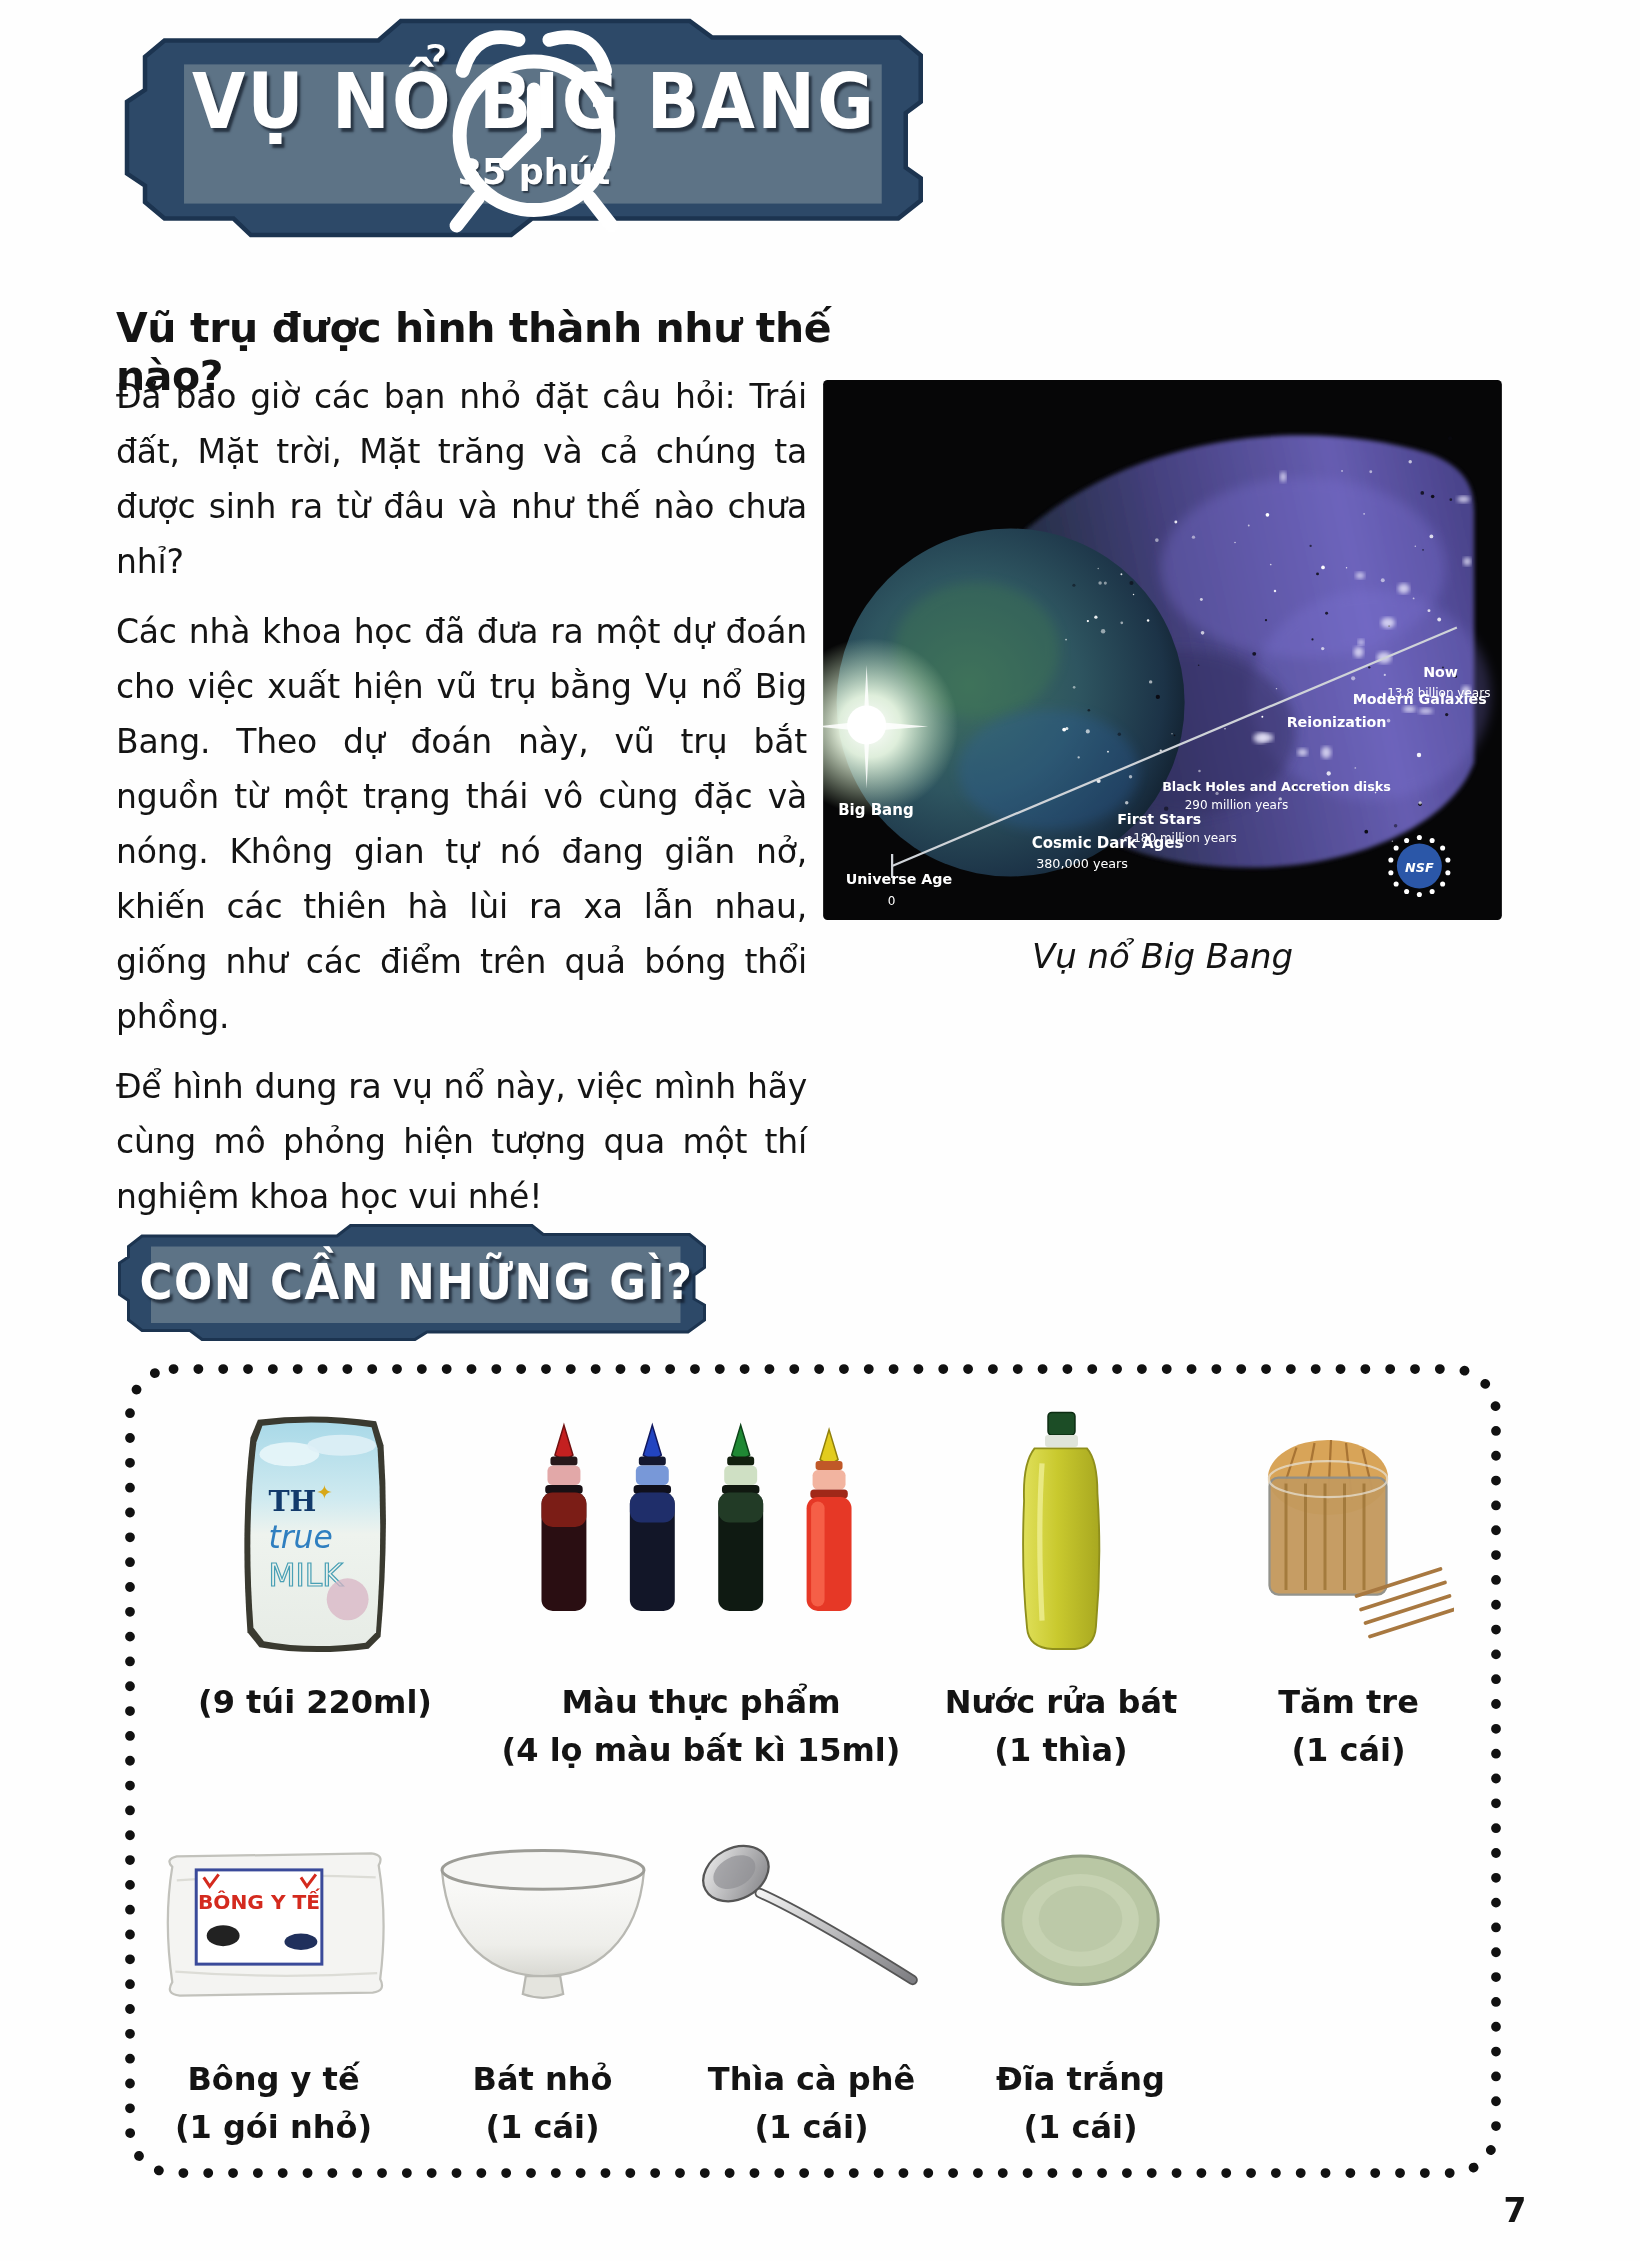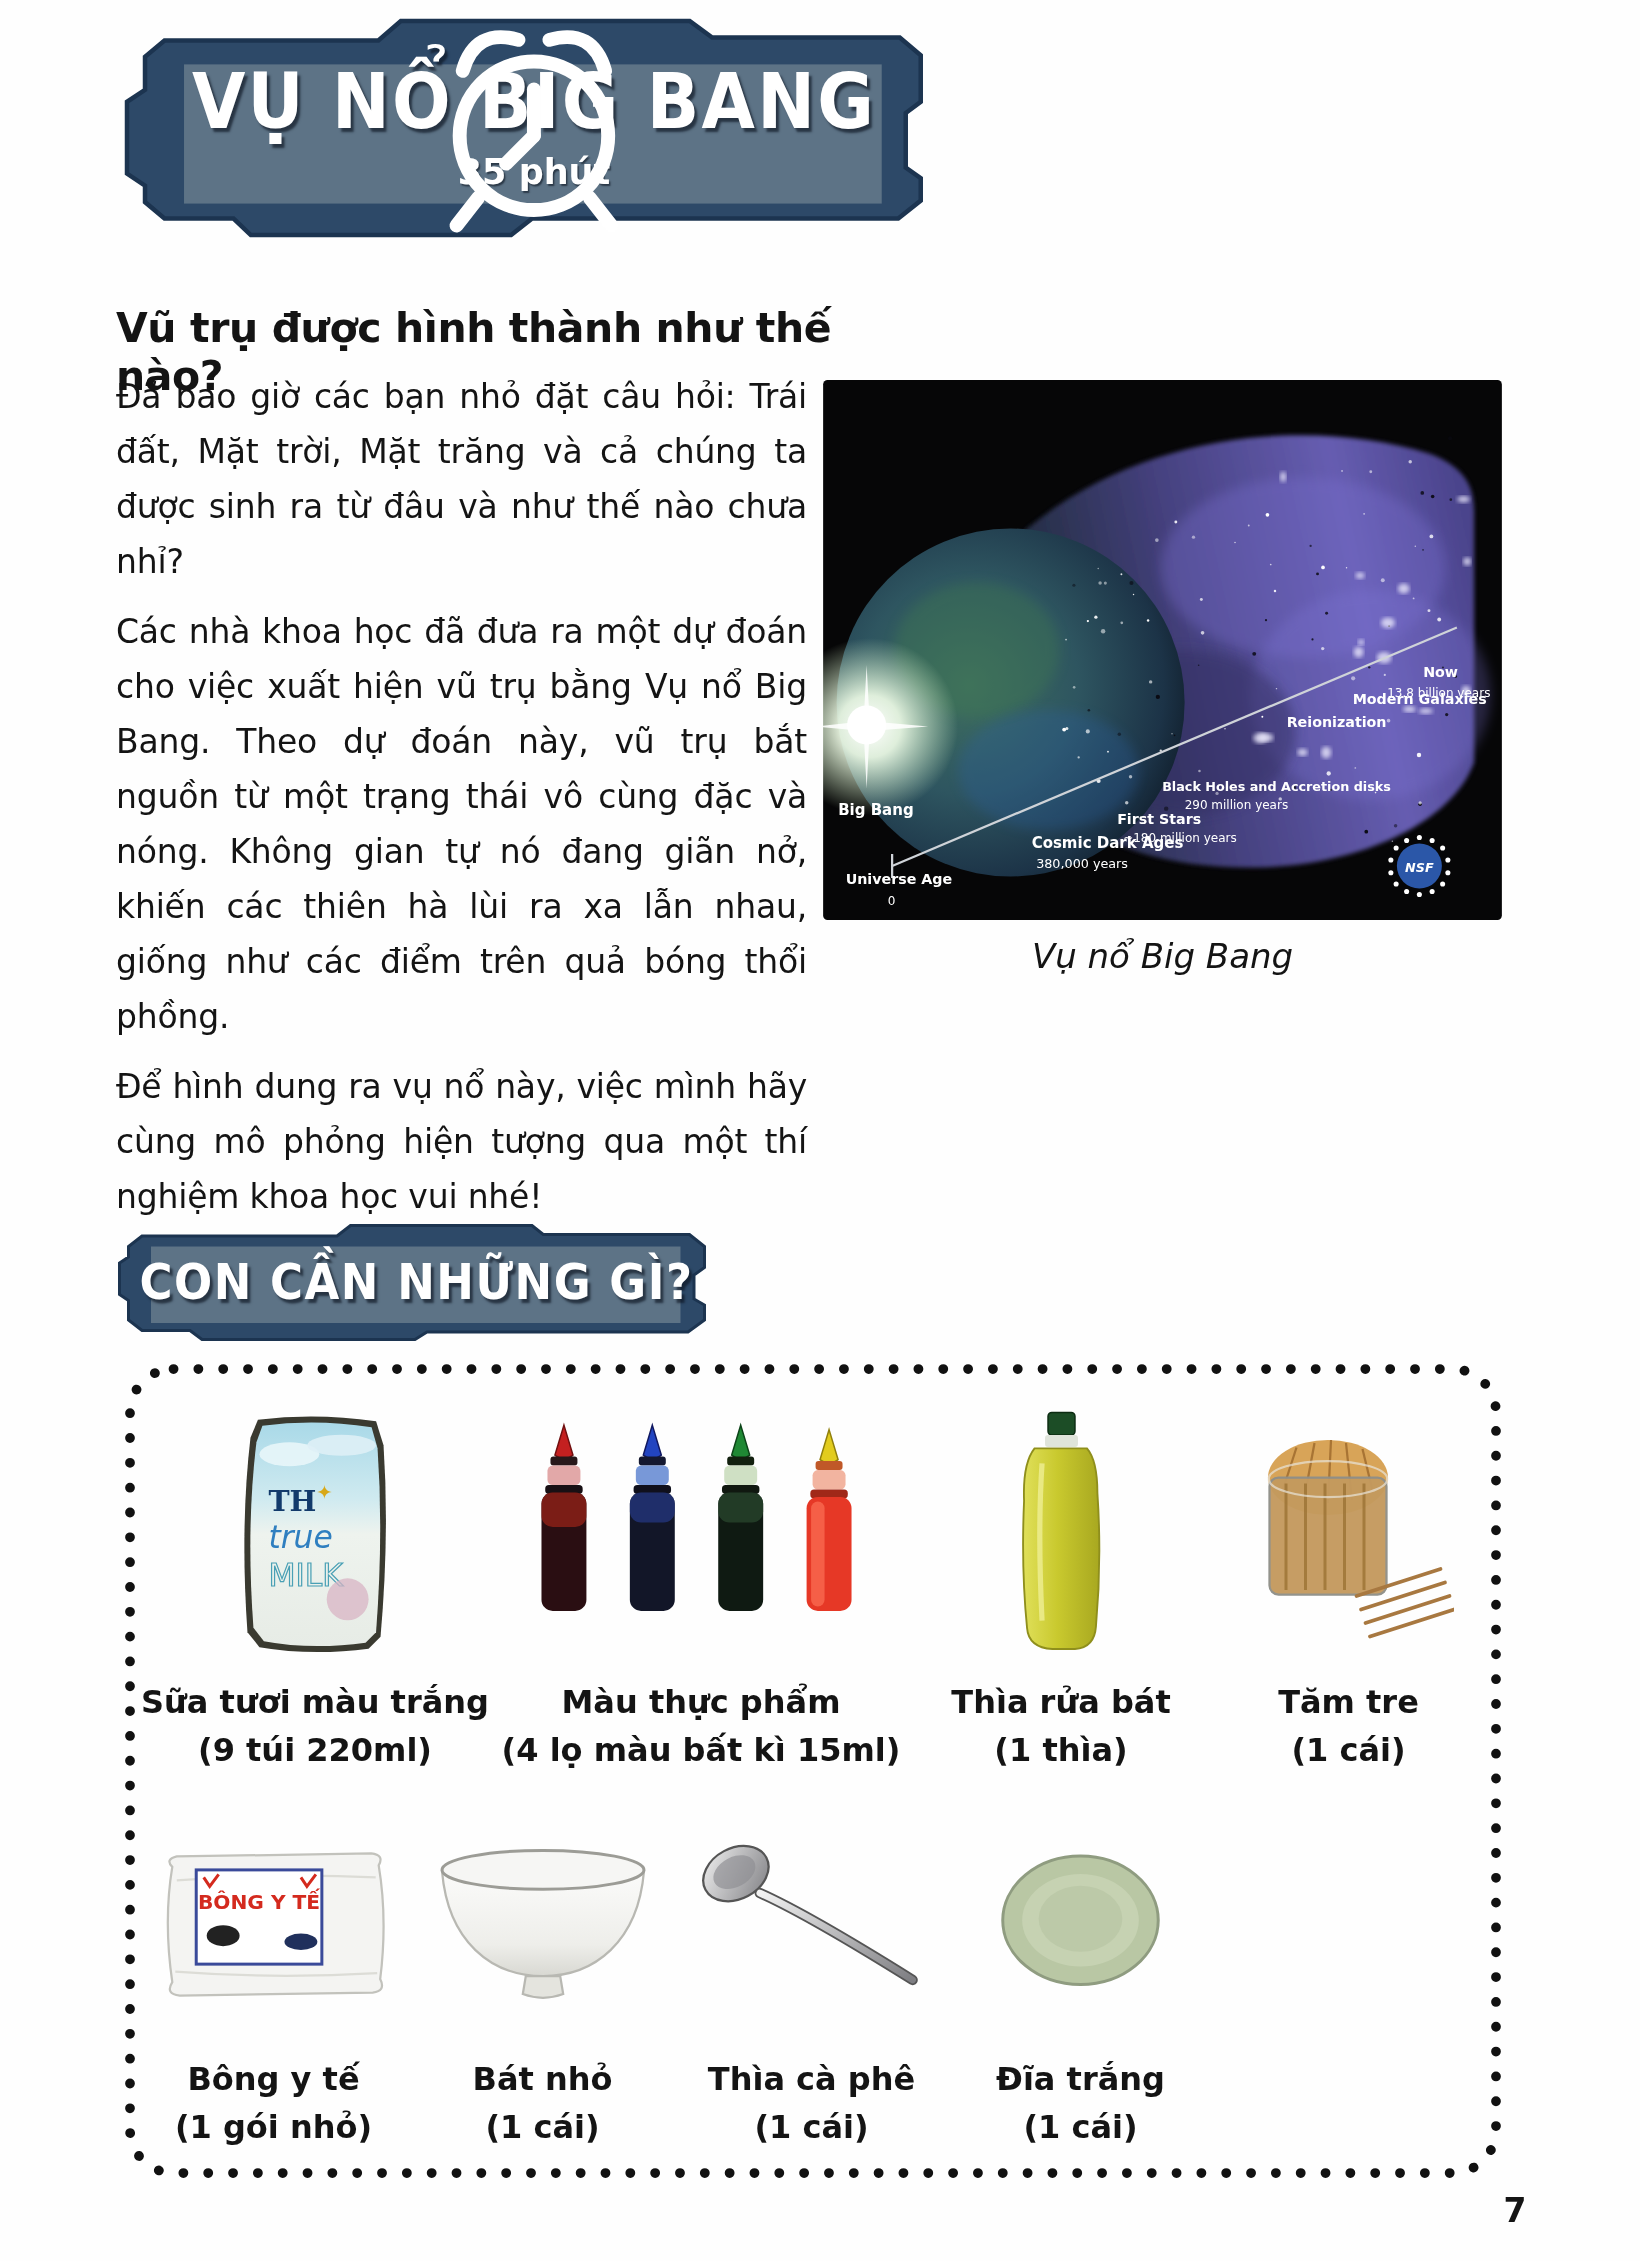--- a/index.html
+++ b/index.html
@@ -321,21 +321,20 @@
           <ellipse cx="70" cy="52" rx="40" ry="16" fill="#e8f6fa" opacity="0.9"></ellipse>
           <ellipse cx="140" cy="40" rx="46" ry="14" fill="#def0f6" opacity="0.9"></ellipse>
           <text x="42" y="128" font-size="38" font-weight="bold" fill="var(--milk-navy)" font-family="DejaVu Serif, serif">TH</text>
           <text x="106" y="112" font-size="26" fill="#d8a818">✦</text>
           <text x="42" y="178" font-size="42" font-style="italic" fill="var(--milk-blue)">true</text>
           <text x="42" y="228" font-size="42" fill="none" stroke="#4aa0b5" stroke-width="1.6">MILK</text>
           <circle cx="148" cy="246" r="28" fill="#d8b4c4" opacity="0.75"></circle>
         </svg>
       </div>
       <div class="mat-label">
-        <div>Sữa tươi màu trắng</div>
         <div>(9 túi 220ml)</div>
       </div>
     </div>
 
     <div class="mat-cell w2">
       <div class="mat-art">
         <svg width="352" height="225" viewBox="0 0 470 300">
           <g>
             <path d="M52,4 L64,44 Q52,54 40,44 Z" fill="#c42020" stroke="#701010" stroke-width="2"></path>
             <rect x="34" y="46" width="36" height="12" rx="4" fill="#28181a"></rect>
@@ -386,21 +385,21 @@
               <stop offset="100%" stop-color="#a8a820"></stop>
             </linearGradient>
           </defs>
           <rect x="52" y="2" width="36" height="30" rx="5" fill="#1c4d26" stroke="#0c2c12" stroke-width="2"></rect>
           <rect x="48" y="32" width="44" height="16" rx="4" fill="#dfe4da"></rect>
           <path d="M34,50 Q18,70 20,120 Q16,210 24,290 Q26,316 58,318 L88,318 Q114,316 116,288 Q124,200 118,110 Q118,66 104,50 Z" fill="url(#soap)" stroke="#8f8f1c" stroke-width="2.5"></path>
           <path d="M44,70 Q38,160 44,280" stroke="#f2f2a0" stroke-width="7" fill="none" opacity="0.7"></path>
         </svg>
       </div>
       <div class="mat-label">
-        <div>Thìa rửa bát</div>
+        <div>Nước rửa bát</div>
         <div>(1 thìa)</div>
       </div>
     </div>
 
     <div class="mat-cell w4">
       <div class="mat-art">
         <svg width="210" height="225" viewBox="0 0 280 300">
           <ellipse cx="112" cy="74" rx="80" ry="50" fill="#d8a458"></ellipse>
           <g stroke="#a87434" stroke-width="3">
             <line x1="50" y1="96" x2="70" y2="34"></line>

